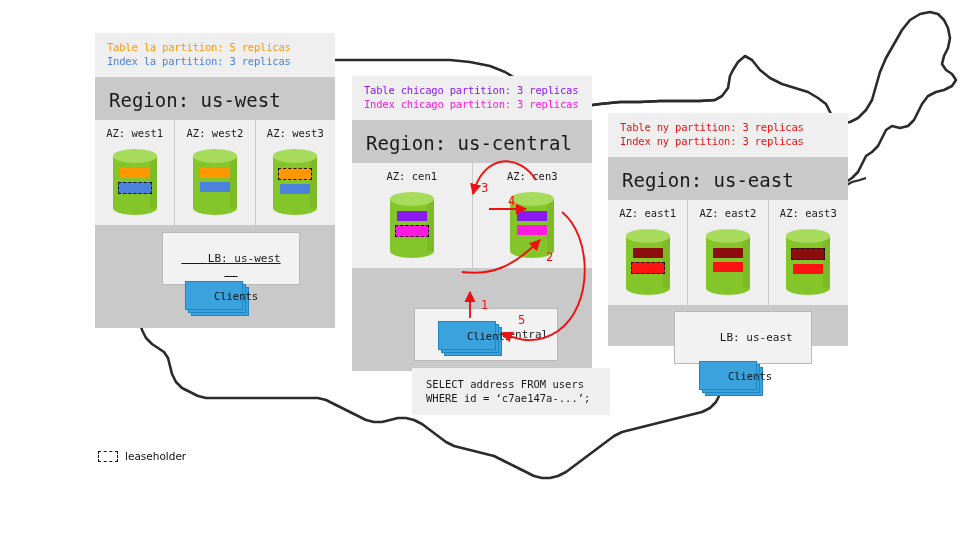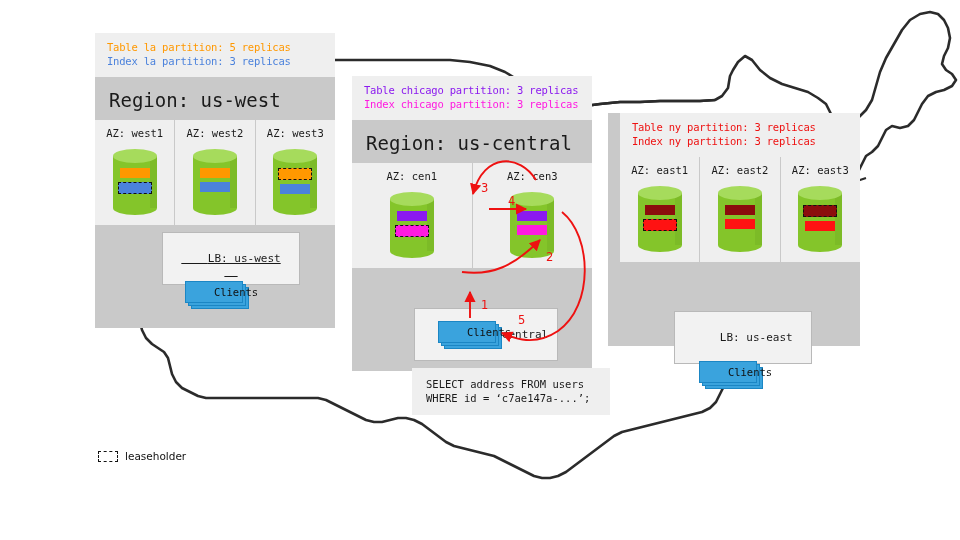--- a/index.html
+++ b/index.html
@@ -124,21 +124,21 @@
     white-space: pre;
     text-align: center;
   }
   .clients {
     position: absolute;
     width: 58px;
     height: 22px;
   }
   .clients .sheet {
     position: absolute;
-    width: 58px; height: 22px;
+    width: 58px; height: 29px;
     background: #3aa3dd;
     border: 1px solid #1b86c4;
     box-sizing: border-box;
     padding-left: 44px;
   }
   .clients .s3 { left: 6px; top: 6px; }
   .clients .s2 { left: 3px; top: 3px; }
   .clients .s1 { left: 0; top: 0; display: flex; align-items: center; justify-content: center; }
   .clients .lbl {
     font-size: 10.5px;
@@ -352,25 +352,26 @@
     <div class="sheet s1">
       <span class="lbl">Clients</span>
     </div>
   </div>
 
   <div class="sql-box" style="left:412px; top:368px; width:170px;">
     <div class="sql-line">SELECT address FROM users</div>
     <div class="sql-line">WHERE id = ‘c7ae147a-...’;</div>
   </div>
 
-  <div class="region" style="left:608px; top:113px; width:240px; height:233px;padding-left:12px;">
+  <div class="region" style="left:608px; top:113px; width:240px; height:233px;">
     <div class="region-banner">
       <div class="banner-line" style="color:#ee1111;">Table ny partition: 3 replicas</div>
       <div class="banner-line" style="color:#ee1111;">Index ny partition: 3 replicas</div>
     </div>
+    <div class="region-title">Region: us-east</div>
     <div class="az-strip">
 
       <div class="az-cell">
         <div class="az-label">AZ: east1</div>
         <div class="cyl">
           <div class="cyl-bot"></div>
           <div class="cyl-body"></div>
           <div class="cyl-shade"></div>
           <div class="cyl-top"></div>
           <div class="bars">

